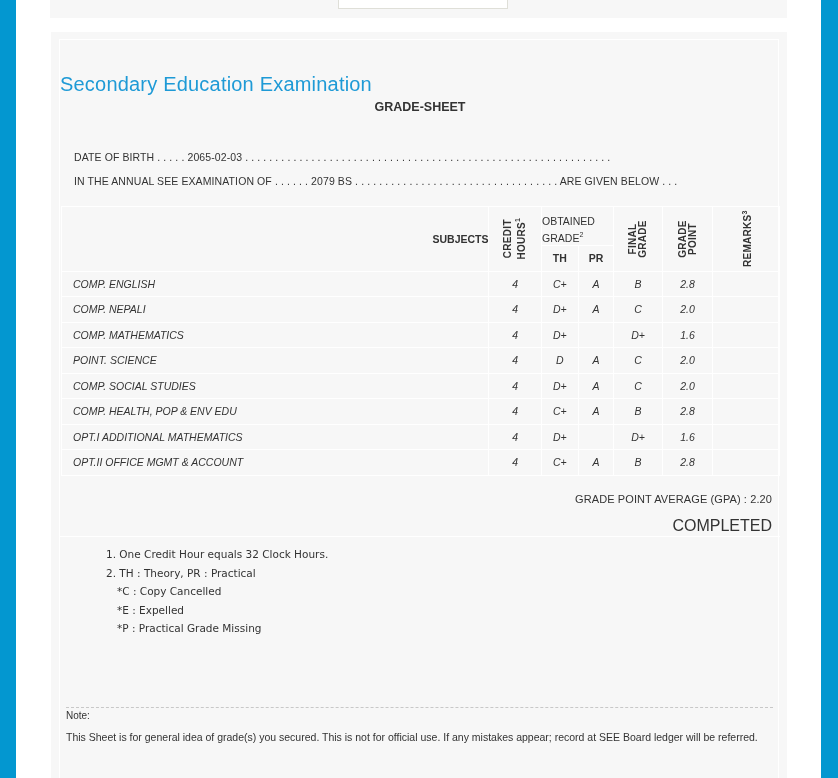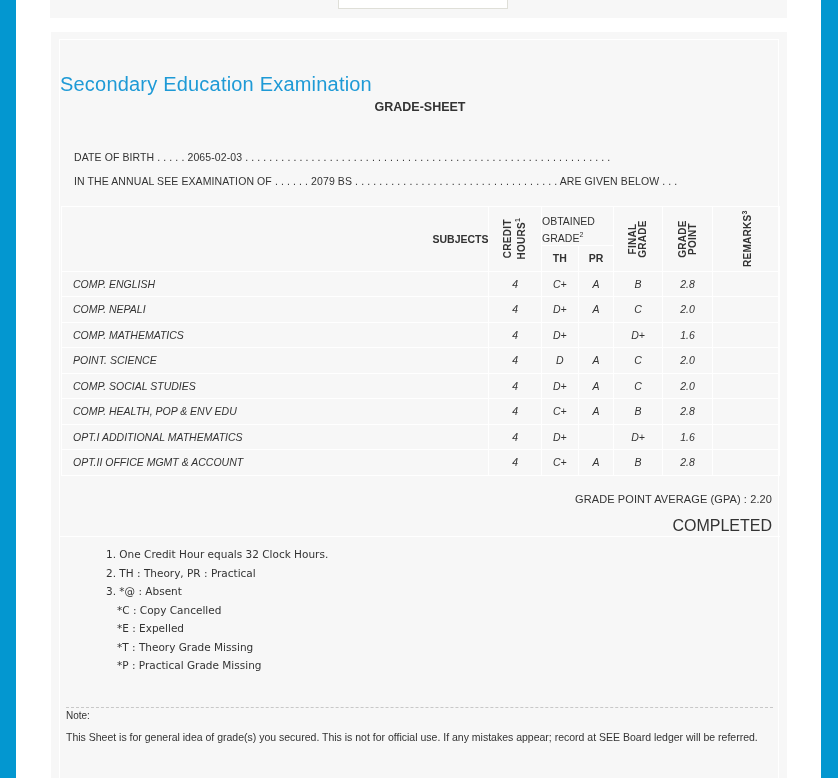--- a/index.html
+++ b/index.html
@@ -206,24 +206,22 @@
       </tbody>
     </table>
 
     <div class="gpa">GRADE POINT AVERAGE (GPA) : 2.20</div>
     <div class="status">COMPLETED</div>
     <div class="sep-line"></div>
 
     <div class="footnotes">
       <div class="footnote">1. One Credit Hour equals 32 Clock Hours.</div>
       <div class="footnote">2. TH : Theory, PR : Practical</div>
-      <div class="footnote">3. *@ : Absent</div>
       <div class="footnote indent">*C : Copy Cancelled</div>
       <div class="footnote indent">*E : Expelled</div>
-      <div class="footnote indent">*T : Theory Grade Missing</div>
       <div class="footnote indent">*P : Practical Grade Missing</div>
     </div>
 
     <div class="dashed"></div>
     <div class="note-label">Note:</div>
     <div class="note-text">This Sheet is for general idea of grade(s) you secured. This is not for official use. If any mistakes appear; record at SEE Board ledger will be referred.</div>
 
   </div>
 </div>
 

